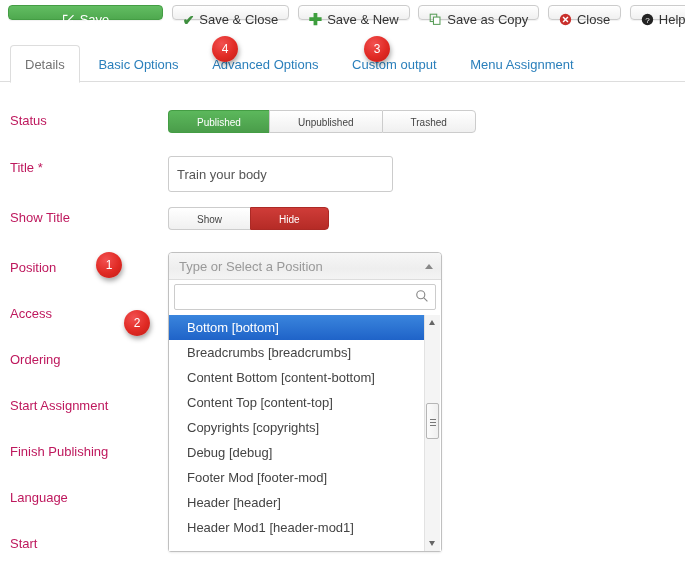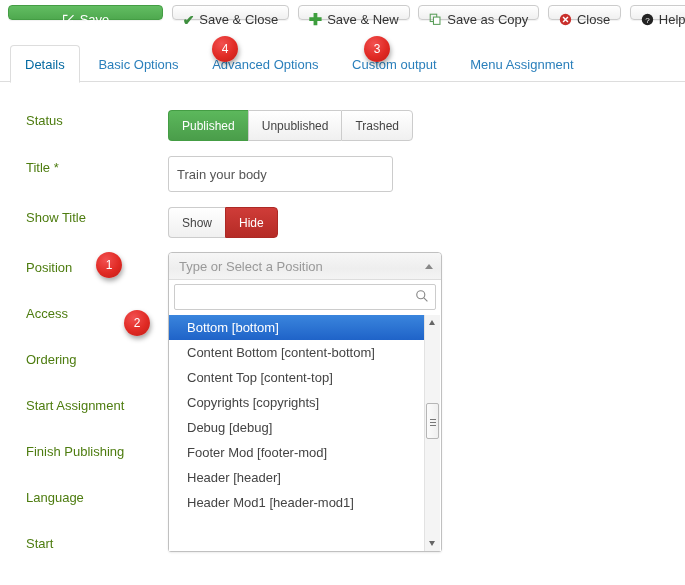--- a/index.html
+++ b/index.html
@@ -87,47 +87,47 @@
     padding: 6px 14px;
     font-size: 13px;
     color: #2a7fbb;
     cursor: pointer;
     border: 1px solid transparent;
     border-radius: 4px 4px 0 0;
     position: relative;
     top: 1px;
   }
   .tab.active {
-    color: #0369a1;
+    color: #737373;
     background: #ffffff;
     border: 1px solid #dddddd;
     border-bottom: 1px solid #ffffff;
   }
 
   
   .form { position: absolute; left: 0; top: 82px; width: 685px; }
   .row { position: absolute; left: 0; width: 685px; }
   .lab {
     position: absolute;
-    left: 26px;
-    font-size: 13px;
-    color: #4d7c0f;
+    left: 10px;
+    font-size: 13px;
+    color: #be185d;
     white-space: nowrap;
   }
   .ctrl { position: absolute; left: 168px; }
 
   
   .bgroup { display: inline-block; white-space: nowrap; font-size: 0; }
   .bgroup .gb {
     display: inline-block;
     box-sizing: border-box;
-    height: 31px;
+    height: 23px;
     line-height: 16px;
-    padding: 4px 13px;
-    font-size: 12px;
+    padding: 4px 28px;
+    font-size: 10px;
     font-family: "Liberation Sans", sans-serif;
     border: 1px solid #cccccc;
     border-right-width: 0;
     background: linear-gradient(to bottom, #ffffff 0%, #f0f0f0 100%);
     color: #444444;
     cursor: pointer;
   }
   .bgroup .gb:first-child { border-radius: 4px 0 0 4px; }
   .bgroup .gb:last-child { border-radius: 0 4px 4px 0; border-right-width: 1px; }
   .gb.on-green {
@@ -412,20 +412,21 @@
       <span class="search-ico">
         <svg width="14" height="14" viewBox="0 0 16 16" fill="none" stroke="#888888" stroke-width="1.3">
           <circle cx="6.6" cy="6.6" r="4.6"></circle>
           <path d="M10.2 10.2 14.2 14.2"></path>
         </svg>
       </span>
     </div>
 
     <div class="chosen-list">
       <div class="opt sel">Bottom [bottom]</div>
+      <div class="opt">Breadcrumbs [breadcrumbs]</div>
       <div class="opt">Content Bottom [content-bottom]</div>
       <div class="opt">Content Top [content-top]</div>
       <div class="opt">Copyrights [copyrights]</div>
       <div class="opt">Debug [debug]</div>
       <div class="opt">Footer Mod [footer-mod]</div>
       <div class="opt">Header [header]</div>
       <div class="opt">Header Mod1 [header-mod1]</div>
 
       <div class="sbar">
         <div class="sarrow up">

